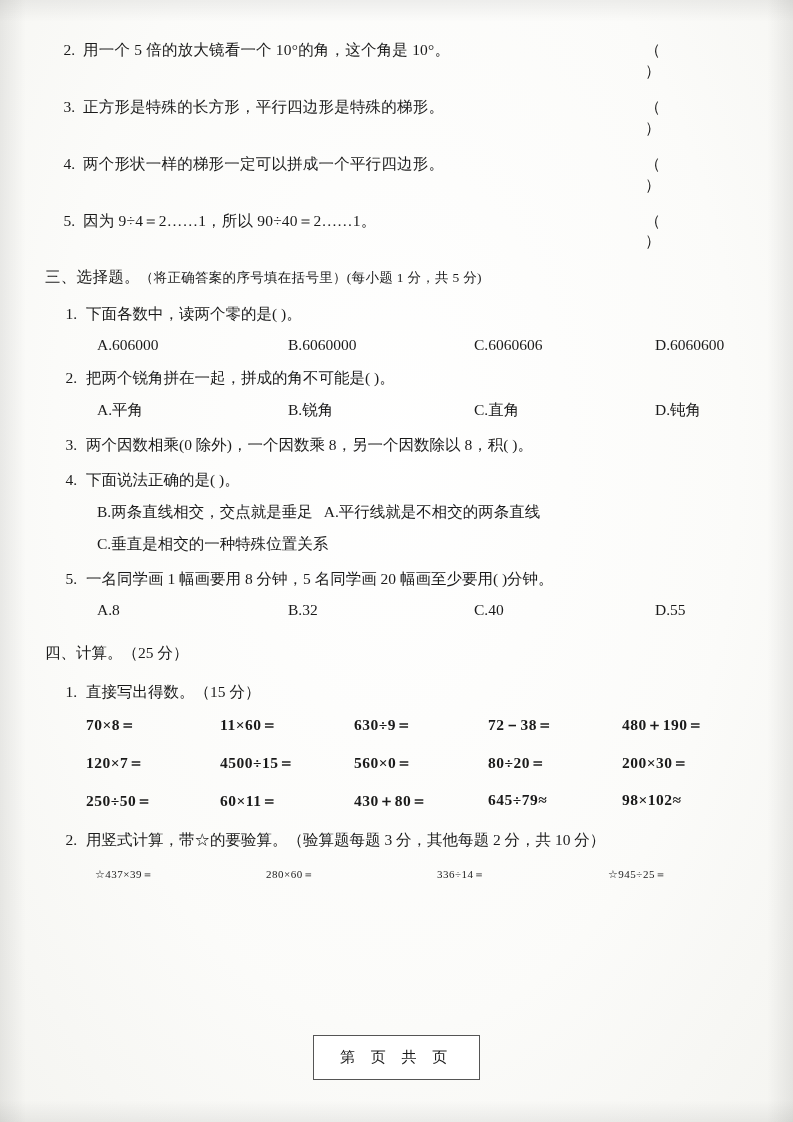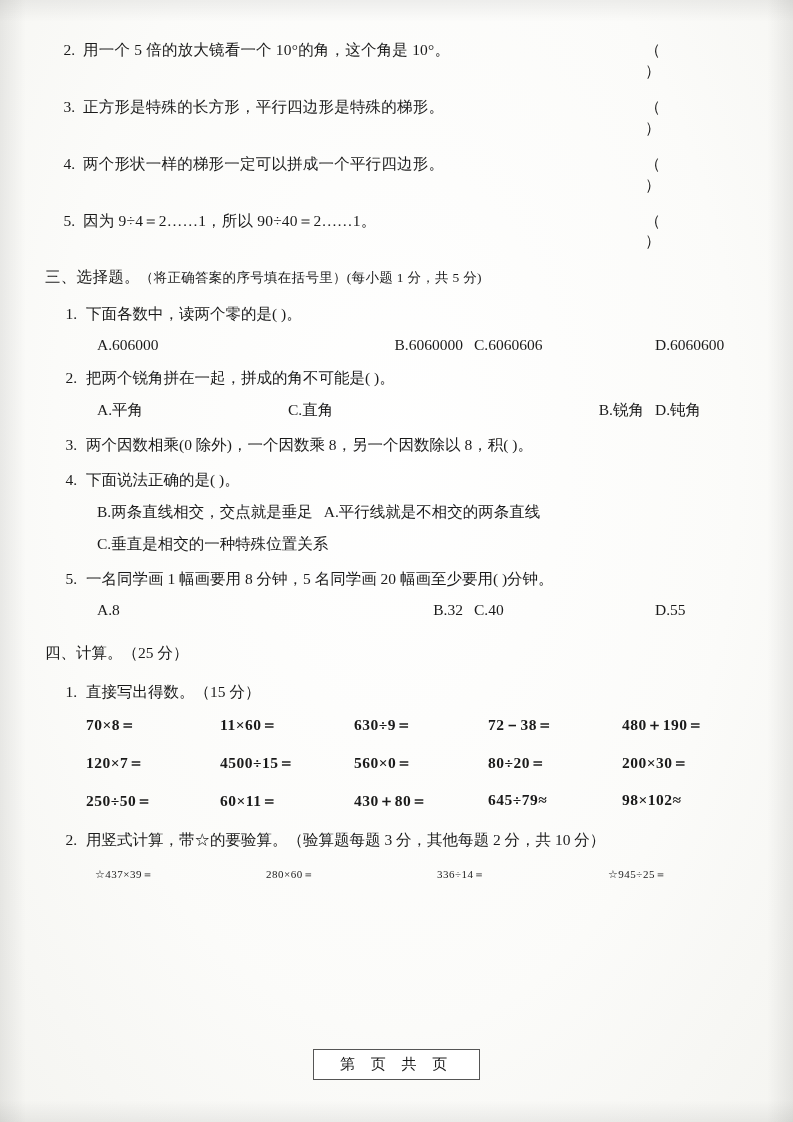--- a/index.html
+++ b/index.html
@@ -83,21 +83,21 @@
     margin-top: 11px;
     margin-bottom: 6px;
     padding-left: 41px;
     font-size: 15.5px;
   }
   .opt {
     flex: 0 0 auto;
     margin-left: 11px;
   }
   .opt.w1 { width: 180px; }
-  .opt.w2 { width: 175px; text-align: right; }
+  .opt.w2 { width: 175px; }
   .opt.w3 { width: 170px; }
   .opts.two .opt.l1 { width: 355px; }
   .calc-head {
     font-size: 15.5px;
     margin-top: 24px;
     margin-bottom: 4px;
   }
   .sub-q {
     display: flex;
     align-items: baseline;
@@ -140,21 +140,21 @@
   .footer {
     position: absolute;
     left: 0;
     right: 0;
     bottom: 42px;
     text-align: center;
   }
   .footer-box {
     display: inline-block;
     border: 1px solid #555;
-    padding: 5px 26px;
+    padding: 12px 26px;
     font-size: 15px;
     letter-spacing: 6px;
     background: #fff;
   }
   .edge-shadow {
     position: absolute;
     top: 0; bottom: 0; left: 0;
     width: 26px;
     background: linear-gradient(to right, rgba(0,0,0,0.07), rgba(0,0,0,0));
     pointer-events: none;
@@ -222,22 +222,22 @@
         <span class="opt w3">C.6060606</span>
         <span class="opt">D.6060600</span>
       </div>
 
       <div class="q-row">
         <span class="q-num">2.</span>
         <span class="q-text">把两个锐角拼在一起，拼成的角不可能是(            )。</span>
       </div>
       <div class="opts">
         <span class="opt w1">A.平角</span>
+        <span class="opt w2">B.锐角</span>
         <span class="opt w3">C.直角</span>
-        <span class="opt w2">B.锐角</span>
         <span class="opt">D.钝角</span>
       </div>
 
       <div class="q-row">
         <span class="q-num">3.</span>
         <span class="q-text">两个因数相乘(0 除外)，一个因数乘 8，另一个因数除以 8，积(            )。</span>
       </div>
 
       <div class="q-row">
         <span class="q-num">4.</span>

